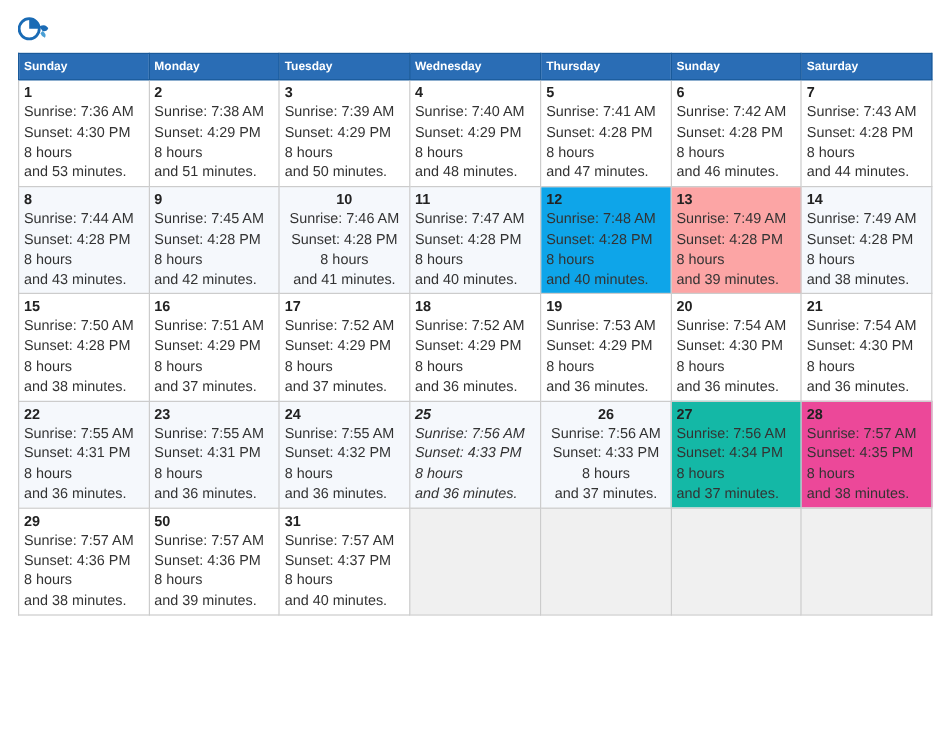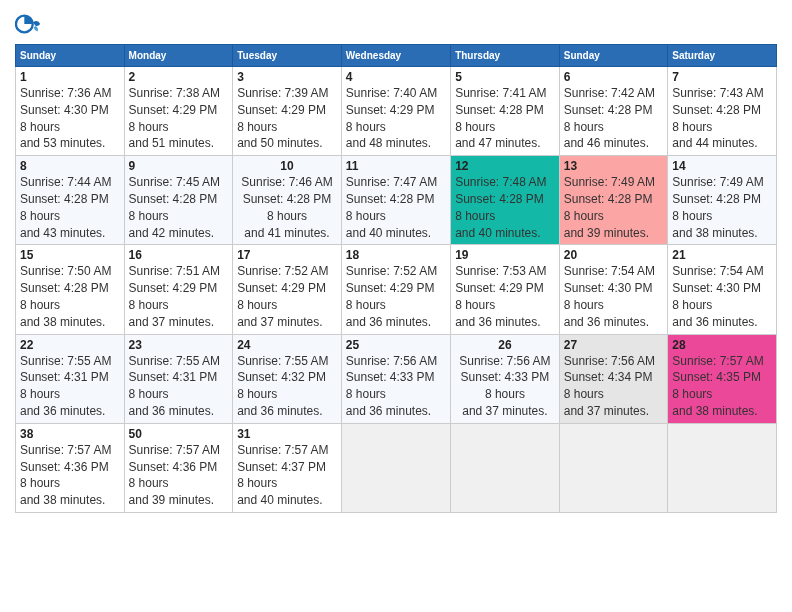--- a/index.html
+++ b/index.html
@@ -132,44 +132,44 @@
           <td><span class="day-num">4</span><span class="day-info">Sunrise: 7:40 AM<br>Sunset: 4:29 PM<br>8 hours<br>and 48 minutes.</span></td>
           <td><span class="day-num">5</span><span class="day-info">Sunrise: 7:41 AM<br>Sunset: 4:28 PM<br>8 hours<br>and 47 minutes.</span></td>
           <td><span class="day-num">6</span><span class="day-info">Sunrise: 7:42 AM<br>Sunset: 4:28 PM<br>8 hours<br>and 46 minutes.</span></td>
           <td><span class="day-num">7</span><span class="day-info">Sunrise: 7:43 AM<br>Sunset: 4:28 PM<br>8 hours<br>and 44 minutes.</span></td>
         </tr>
         <tr style="background: rgb(245, 248, 252);">
           <td style="background: rgb(245, 248, 252);"><span class="day-num">8</span><span class="day-info">Sunrise: 7:44 AM<br>Sunset: 4:28 PM<br>8 hours<br>and 43 minutes.</span></td>
           <td style="background: rgb(245, 248, 252);"><span class="day-num">9</span><span class="day-info">Sunrise: 7:45 AM<br>Sunset: 4:28 PM<br>8 hours<br>and 42 minutes.</span></td>
           <td style="background: rgb(245, 248, 252); text-align: center;"><span class="day-num">10</span><span class="day-info">Sunrise: 7:46 AM<br>Sunset: 4:28 PM<br>8 hours<br>and 41 minutes.</span></td>
           <td style="background: rgb(245, 248, 252);"><span class="day-num">11</span><span class="day-info">Sunrise: 7:47 AM<br>Sunset: 4:28 PM<br>8 hours<br>and 40 minutes.</span></td>
-          <td style="background: #14b8a6;"><span class="day-num">12</span><span class="day-info">Sunrise: 7:48 AM<br>Sunset: 4:28 PM<br>8 hours<br>and 40 minutes.</span></td>
+          <td style="background: #0ea5e9;"><span class="day-num">12</span><span class="day-info">Sunrise: 7:48 AM<br>Sunset: 4:28 PM<br>8 hours<br>and 40 minutes.</span></td>
           <td style="background: #fca5a5;"><span class="day-num">13</span><span class="day-info">Sunrise: 7:49 AM<br>Sunset: 4:28 PM<br>8 hours<br>and 39 minutes.</span></td>
           <td style="background: rgb(245, 248, 252);"><span class="day-num">14</span><span class="day-info">Sunrise: 7:49 AM<br>Sunset: 4:28 PM<br>8 hours<br>and 38 minutes.</span></td>
         </tr>
         <tr>
           <td><span class="day-num">15</span><span class="day-info">Sunrise: 7:50 AM<br>Sunset: 4:28 PM<br>8 hours<br>and 38 minutes.</span></td>
           <td><span class="day-num">16</span><span class="day-info">Sunrise: 7:51 AM<br>Sunset: 4:29 PM<br>8 hours<br>and 37 minutes.</span></td>
           <td><span class="day-num">17</span><span class="day-info">Sunrise: 7:52 AM<br>Sunset: 4:29 PM<br>8 hours<br>and 37 minutes.</span></td>
           <td><span class="day-num">18</span><span class="day-info">Sunrise: 7:52 AM<br>Sunset: 4:29 PM<br>8 hours<br>and 36 minutes.</span></td>
           <td><span class="day-num">19</span><span class="day-info">Sunrise: 7:53 AM<br>Sunset: 4:29 PM<br>8 hours<br>and 36 minutes.</span></td>
           <td><span class="day-num">20</span><span class="day-info">Sunrise: 7:54 AM<br>Sunset: 4:30 PM<br>8 hours<br>and 36 minutes.</span></td>
           <td><span class="day-num">21</span><span class="day-info">Sunrise: 7:54 AM<br>Sunset: 4:30 PM<br>8 hours<br>and 36 minutes.</span></td>
         </tr>
         <tr style="background: rgb(245, 248, 252);">
           <td style="background: rgb(245, 248, 252);"><span class="day-num">22</span><span class="day-info">Sunrise: 7:55 AM<br>Sunset: 4:31 PM<br>8 hours<br>and 36 minutes.</span></td>
           <td style="background: rgb(245, 248, 252);"><span class="day-num">23</span><span class="day-info">Sunrise: 7:55 AM<br>Sunset: 4:31 PM<br>8 hours<br>and 36 minutes.</span></td>
           <td style="background: rgb(245, 248, 252);"><span class="day-num">24</span><span class="day-info">Sunrise: 7:55 AM<br>Sunset: 4:32 PM<br>8 hours<br>and 36 minutes.</span></td>
-          <td style="background: rgb(245, 248, 252);"><span class="day-num">25</span><span class="day-info">Sunrise: 7:56 AM<br>Sunset: 4:33 PM<br>8 hours<br>and 36 minutes.</span></td>
+          <td style="background: rgb(245, 248, 252); font-style: italic;"><span class="day-num">25</span><span class="day-info">Sunrise: 7:56 AM<br>Sunset: 4:33 PM<br>8 hours<br>and 36 minutes.</span></td>
           <td style="background: rgb(245, 248, 252); text-align: center;"><span class="day-num">26</span><span class="day-info">Sunrise: 7:56 AM<br>Sunset: 4:33 PM<br>8 hours<br>and 37 minutes.</span></td>
-          <td style="background: #e5e5e5;"><span class="day-num">27</span><span class="day-info">Sunrise: 7:56 AM<br>Sunset: 4:34 PM<br>8 hours<br>and 37 minutes.</span></td>
+          <td style="background: #14b8a6;"><span class="day-num">27</span><span class="day-info">Sunrise: 7:56 AM<br>Sunset: 4:34 PM<br>8 hours<br>and 37 minutes.</span></td>
           <td style="background: #ec4899;"><span class="day-num">28</span><span class="day-info">Sunrise: 7:57 AM<br>Sunset: 4:35 PM<br>8 hours<br>and 38 minutes.</span></td>
         </tr>
         <tr>
-          <td><span class="day-num">38</span><span class="day-info">Sunrise: 7:57 AM<br>Sunset: 4:36 PM<br>8 hours<br>and 38 minutes.</span></td>
+          <td><span class="day-num">29</span><span class="day-info">Sunrise: 7:57 AM<br>Sunset: 4:36 PM<br>8 hours<br>and 38 minutes.</span></td>
           <td><span class="day-num">50</span><span class="day-info">Sunrise: 7:57 AM<br>Sunset: 4:36 PM<br>8 hours<br>and 39 minutes.</span></td>
           <td><span class="day-num">31</span><span class="day-info">Sunrise: 7:57 AM<br>Sunset: 4:37 PM<br>8 hours<br>and 40 minutes.</span></td>
           <td style="background: rgb(240, 240, 240);"></td>
           <td style="background: rgb(240, 240, 240);"></td>
           <td style="background: rgb(240, 240, 240);"></td>
           <td style="background: rgb(240, 240, 240);"></td>
         </tr>
       </tbody>
   </table>
 </div>

